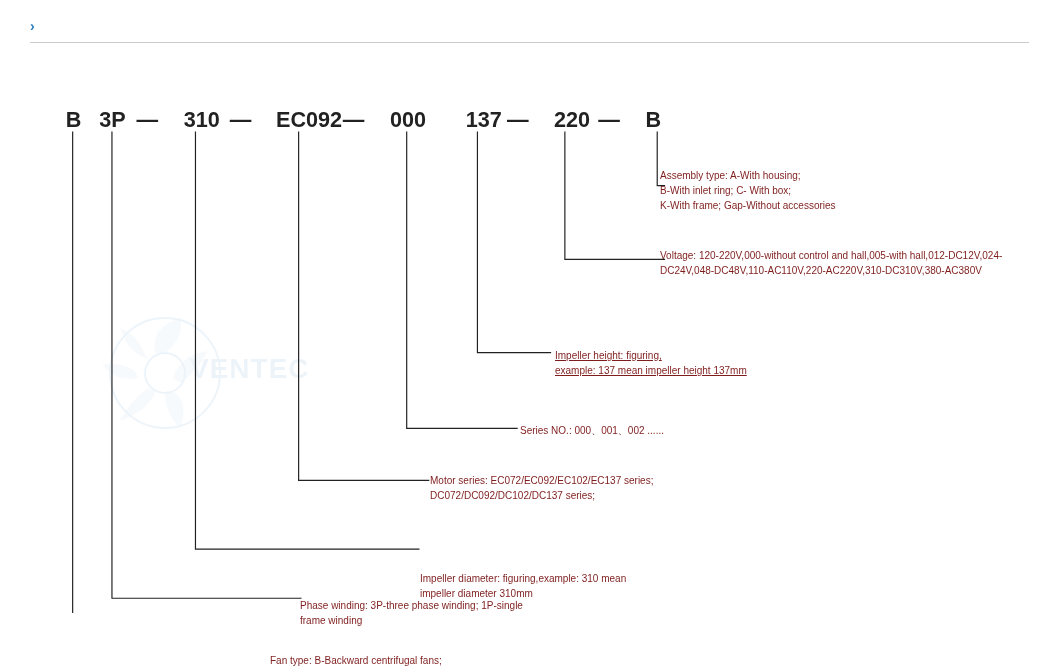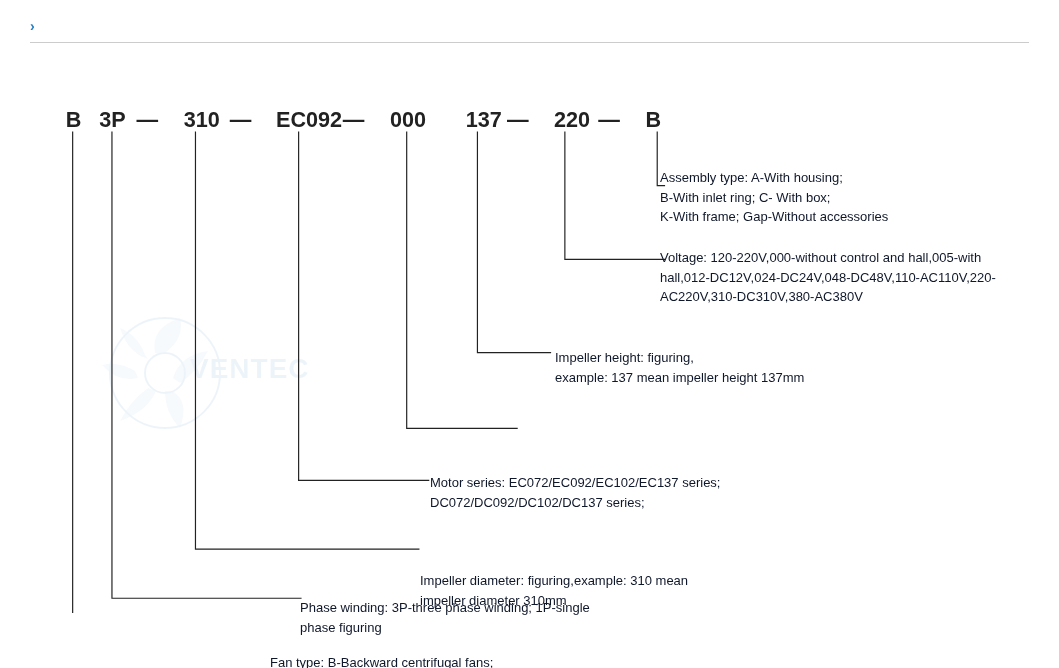--- a/index.html
+++ b/index.html
@@ -77,23 +77,23 @@
       width: 100%;
       height: 100%;
       z-index: 1;
       pointer-events: none;
     }
 
     
     .annotation {
       position: absolute;
       z-index: 2;
-      font-size: 13px;
+      font-size: 10px;
       line-height: 1.5;
-      color: #0f172a;
+      color: #7f1d1d;
       max-width: 370px;
     }
     .annotation.label-assembly { top: 115px; left: 630px; }
     .annotation.label-voltage   { top: 195px; left: 630px; }
     .annotation.label-impeller-height { top: 295px; left: 525px; }
     .annotation.label-series    { top: 370px; left: 490px; }
     .annotation.label-motor     { top: 420px; left: 400px; }
     .annotation.label-impeller-diameter { top: 490px; left: 390px; }
     .annotation.label-phase     { top: 545px; left: 270px; }
     .annotation.label-fan-type  { top: 600px; left: 240px; }
@@ -174,25 +174,26 @@
 
       <polyline points="75,80 75,555 268,555" fill="none" stroke="#222" stroke-width="1.2"></polyline>
 
       <polyline points="35,80 35,608 238,608" fill="none" stroke="#222" stroke-width="1.2"></polyline>
     </svg>
 
     <div class="annotation label-assembly" style="white-space:pre-line;">Assembly type:  A-With housing;
 B-With inlet ring;  C- With box;
 K-With frame; Gap-Without accessories</div>
     <div class="annotation label-voltage" style="max-width:380px;">Voltage:  120-220V,000-without control and hall,005-with hall,012-DC12V,024-DC24V,048-DC48V,110-AC110V,220-AC220V,310-DC310V,380-AC380V</div>
-    <div class="annotation label-impeller-height" style="white-space:pre-line;">Impeller height:   figuring,
+    <div class="annotation label-impeller-height" style="white-space:pre-line;text-decoration:underline;">Impeller height:   figuring,
 example: 137 mean impeller height 137mm</div>
+    <div class="annotation label-series">Series NO.:  000、001、002 ......</div>
     <div class="annotation label-motor" style="white-space:pre-line;">Motor series:  EC072/EC092/EC102/EC137 series;
 DC072/DC092/DC102/DC137 series;</div>
     <div class="annotation label-impeller-diameter" style="white-space:pre-line; max-width:320px;margin-top:28px;">Impeller diameter:  figuring,example: 310 mean
 impeller diameter 310mm</div>
     <div class="annotation label-phase" style="white-space:pre-line; max-width:340px;">Phase winding:  3P-three phase winding;  1P-single
-phase figuring</div>
+frame winding</div>
     <div class="annotation label-fan-type" style="white-space:pre-line; max-width:340px;">Fan type:  B-Backward centrifugal fans;
 F-forward centrifugal fans</div>
 
   </div>
 </div>
 
 </body></html>

